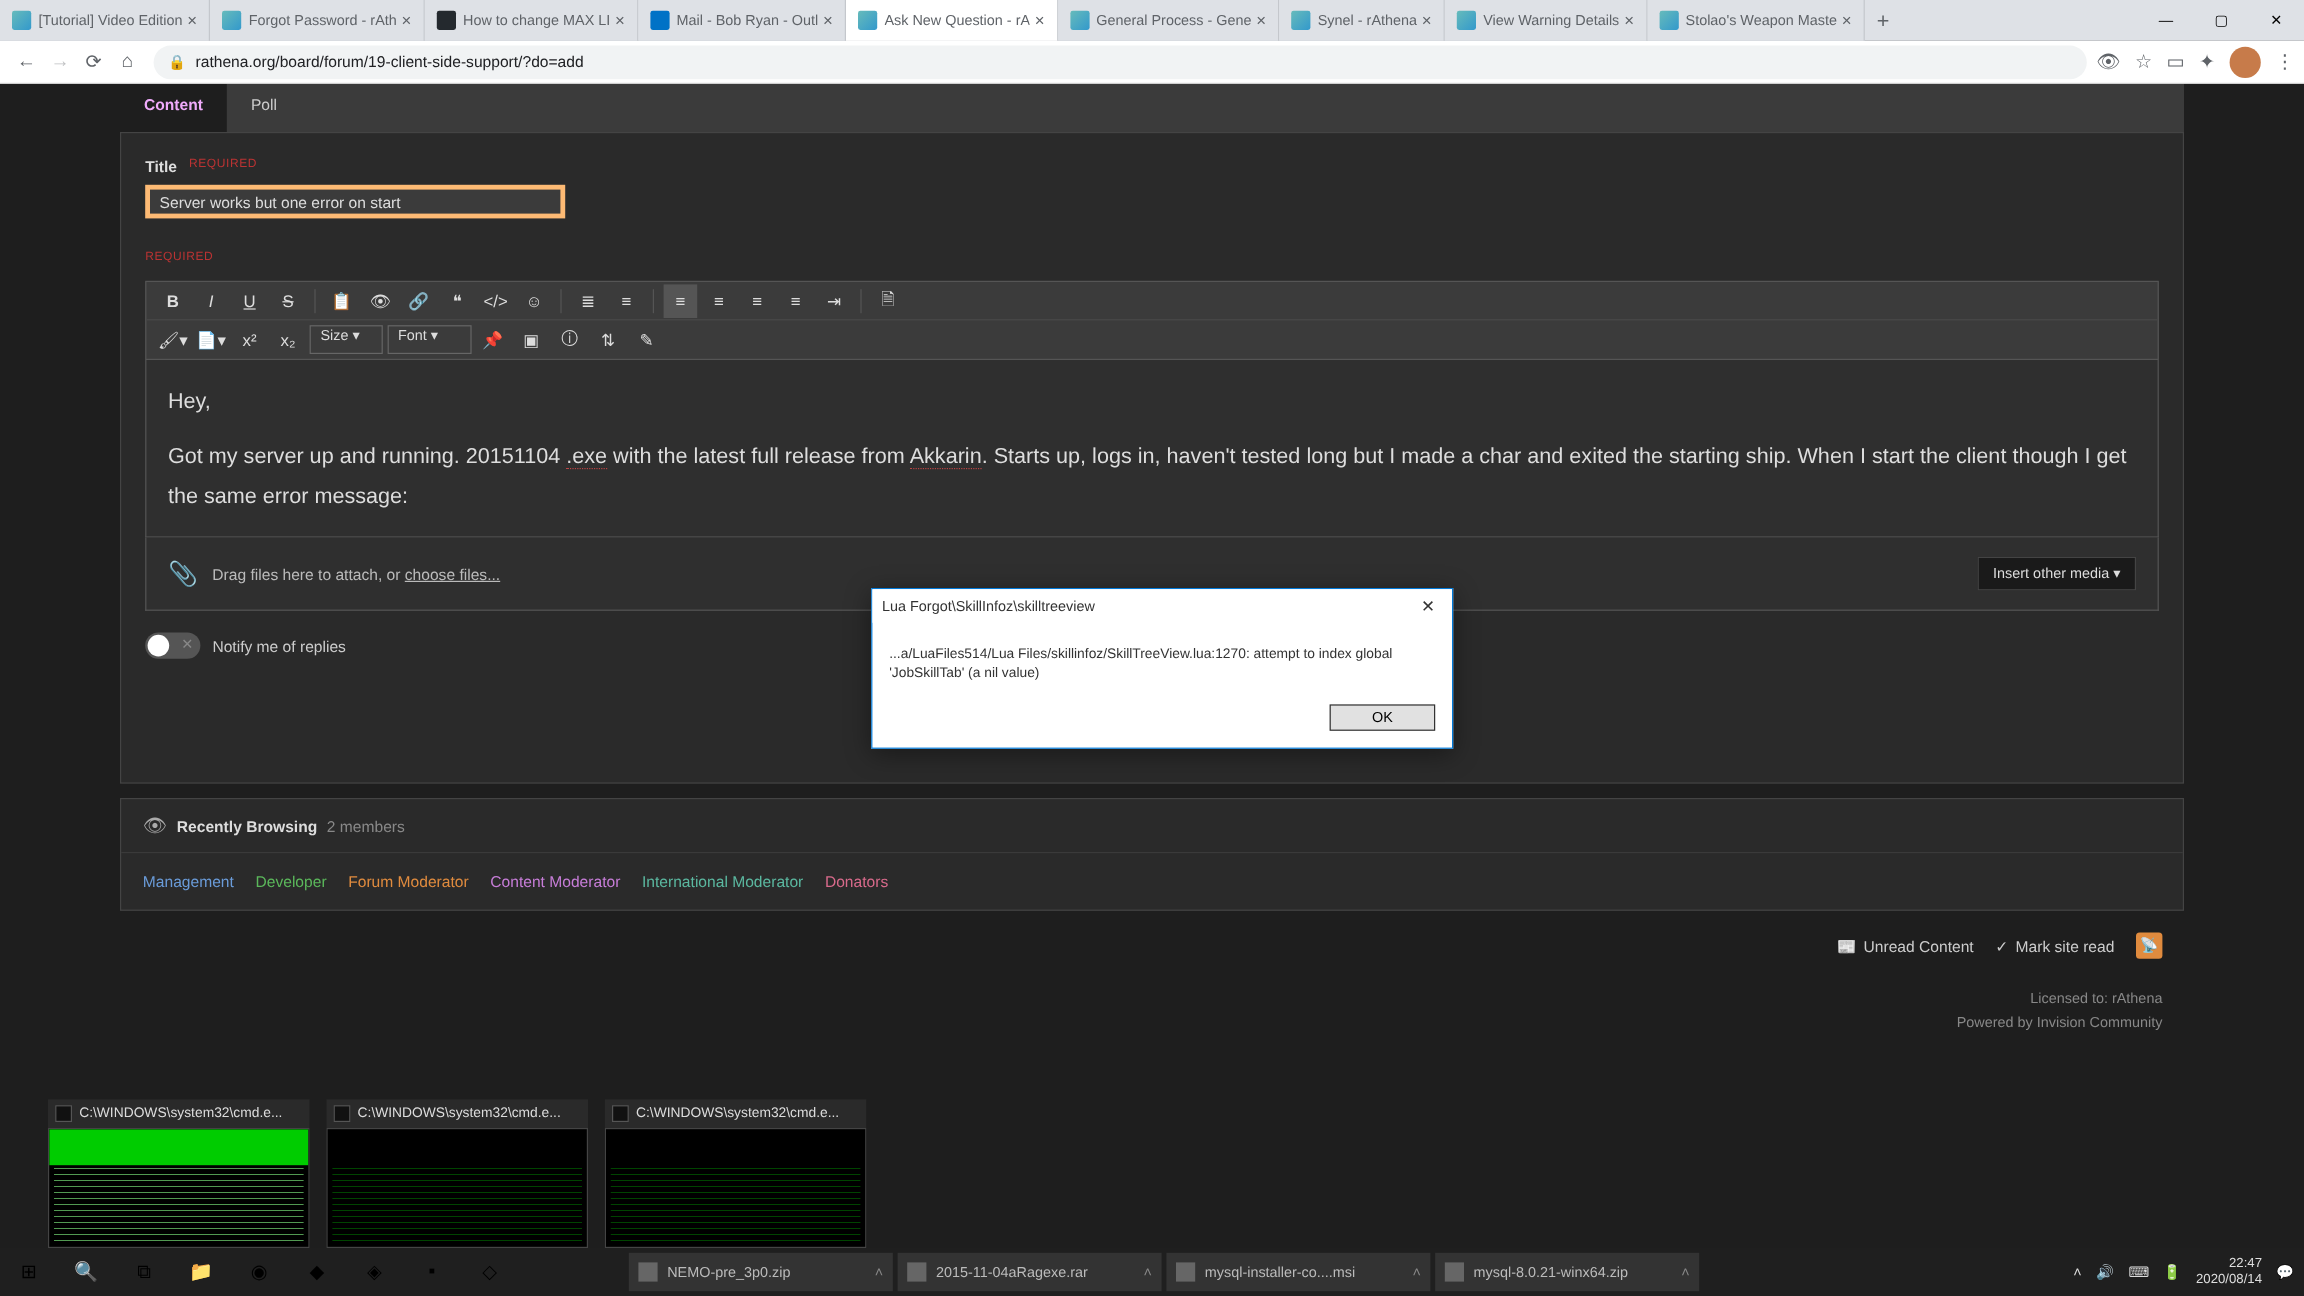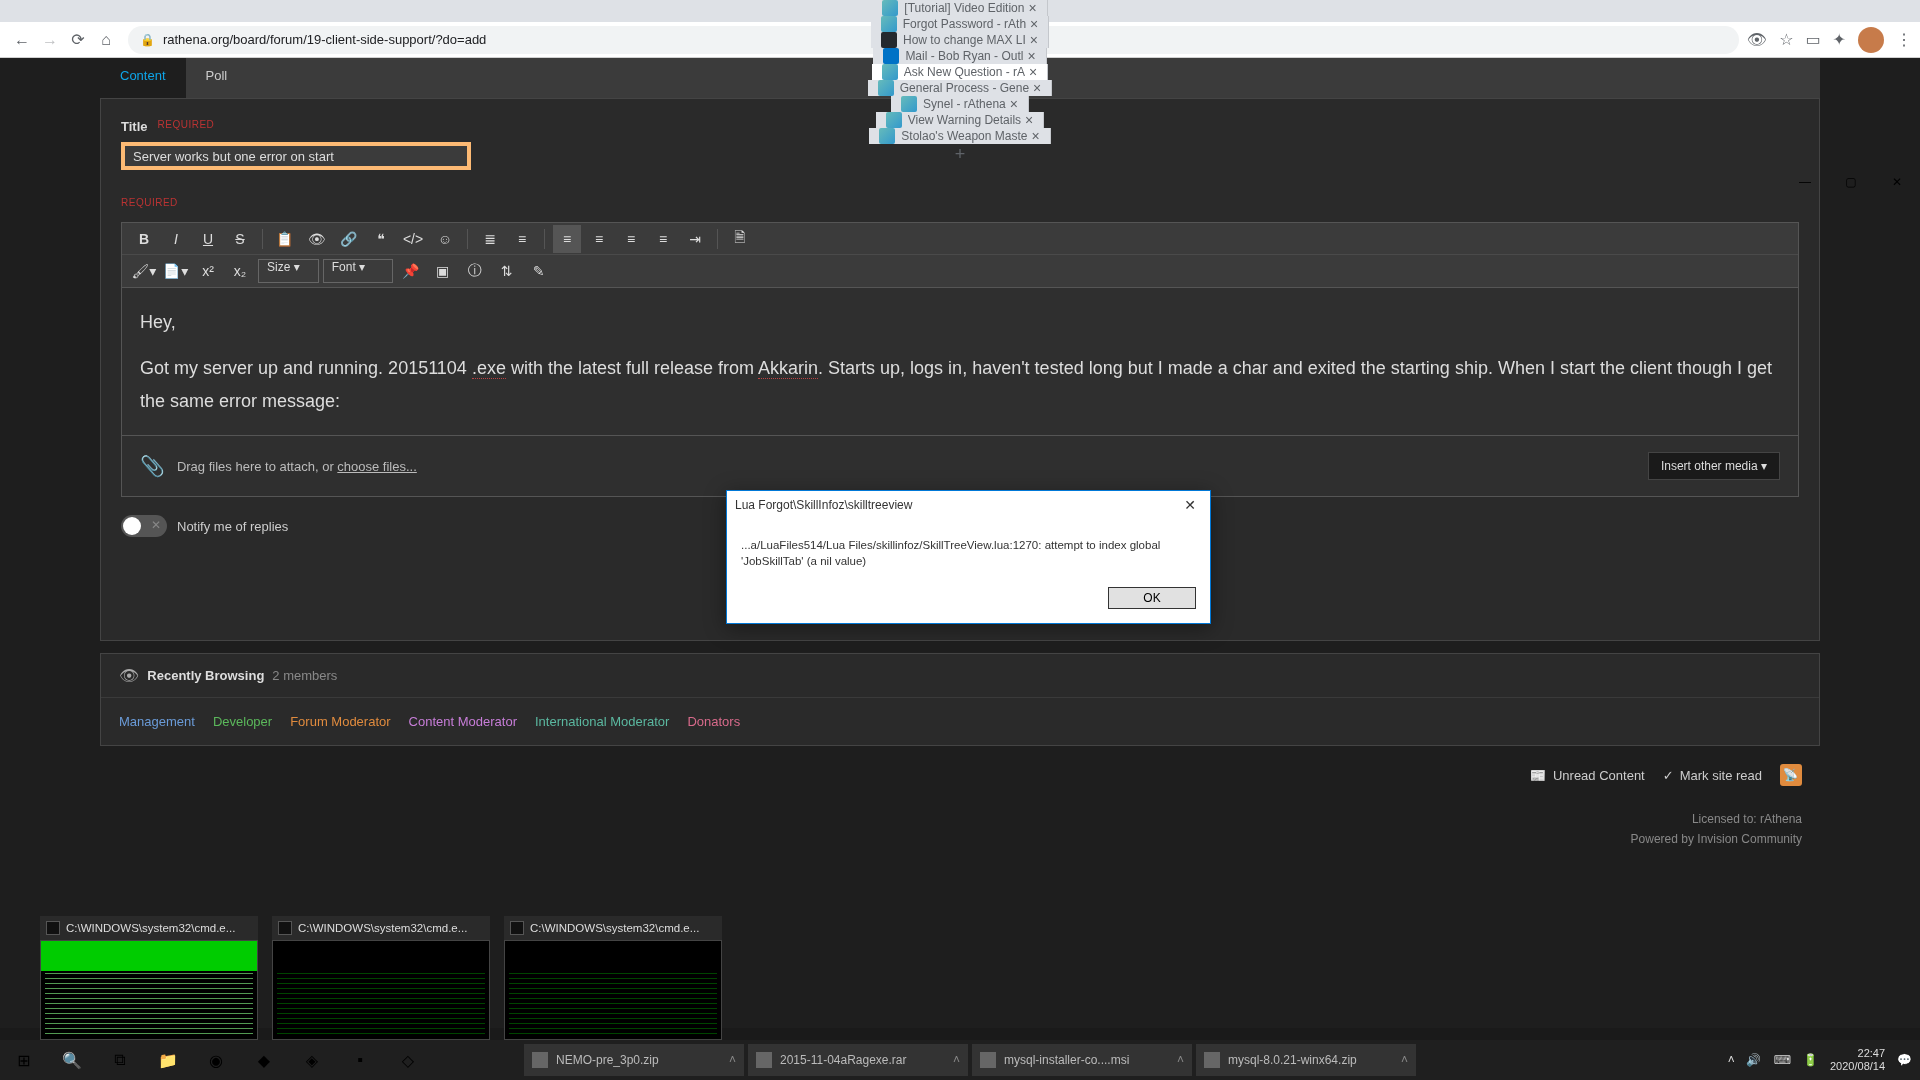--- a/index.html
+++ b/index.html
@@ -1,19 +1,19 @@
 <!DOCTYPE html>
 <html><head>
 <meta charset="utf-8">
 <style>
 *{margin:0;padding:0;box-sizing:border-box;font-family:"Segoe UI",Arial,sans-serif;}
 body{background:#1a1a1a;width:1920px;height:1080px;overflow:hidden;position:relative;}
 
 
-.browser-chrome{background:#dee1e6;height:22px;display:flex;align-items:center;flex-direction:column;}
+.browser-chrome{background:#dee1e6;height:34px;display:flex;align-items:center;}
 .tab{display:flex;align-items:center;height:34px;padding:0 10px;font-size:12px;color:#5f6368;border-right:1px solid #c4c7cc;min-width:130px;max-width:195px;position:relative;background:#dee1e6;}
 .tab.active{background:#fff;}
 .tab .favicon{width:16px;height:16px;margin-right:6px;flex-shrink:0;}
 .tab .tab-title{overflow:hidden;white-space:nowrap;text-overflow:ellipsis;flex:1;}
 .tab .tab-close{margin-left:4px;font-size:14px;cursor:pointer;}
 .tab-add{padding:0 10px;font-size:18px;color:#5f6368;}
 .window-controls{margin-left:auto;display:flex;}
 .window-controls span{width:46px;height:34px;display:flex;align-items:center;justify-content:center;font-size:12px;}
 
 .nav-bar{background:#fff;height:36px;display:flex;align-items:center;padding:0 8px;border-bottom:1px solid #d0d0d0;}
@@ -23,21 +23,21 @@
 .right-icons{display:flex;align-items:center;gap:12px;}
 .right-icons span{color:#5f6368;font-size:16px;}
 .avatar{width:26px;height:26px;border-radius:50%;background:#c77b4a;}
 
 
 .page{background:#1e1e1e;height:calc(1080px - 34px - 36px - 40px);overflow:auto;padding:0;}
 .container{width:1720px;margin:0 auto;padding-top:0;}
 
 .tabs-bar{display:flex;background:#3b3b3b;height:40px;}
 .tab-page{padding:10px 20px;font-size:13px;color:#ccc;}
-.tab-page.active{background:#1e1e1e;color:#0ea5e9;font-weight:400;}
+.tab-page.active{background:#1e1e1e;color:#f0abfc;font-weight:700;}
 
 .form-area{background:#2a2a2a;border:1px solid #444;padding:20px;}
 .title-row{display:flex;align-items:flex-start;gap:10px;margin-bottom:8px;}
 .title-label{color:#ddd;font-size:13px;font-weight:600;}
 .required{color:#b33;font-size:10px;letter-spacing:0.5px;}
 .title-input{width:350px;height:28px;background:#3b3b3b;border:4px solid #fdba74;color:#ddd;padding:0 8px;font-size:13px;}
 
 .editor-box{margin-top:12px;}
 .toolbar{background:#3b3b3b;border:1px solid #555;}
 .toolbar-row{display:flex;align-items:center;height:32px;padding:0 8px;gap:4px;border-bottom:1px solid #4a4a4a;}

